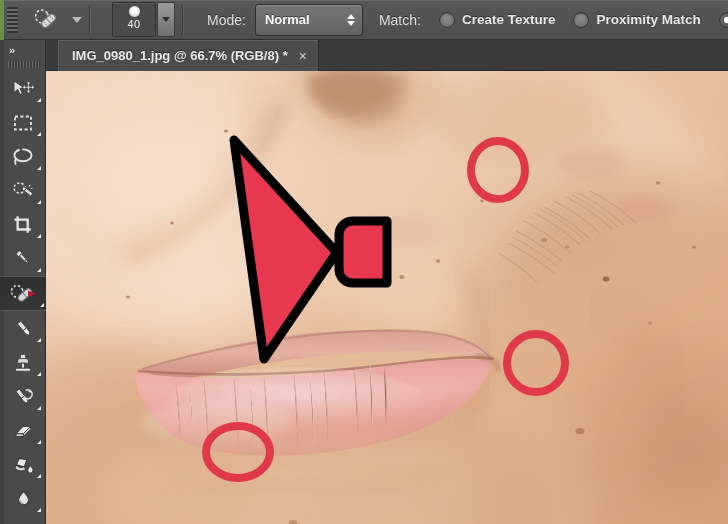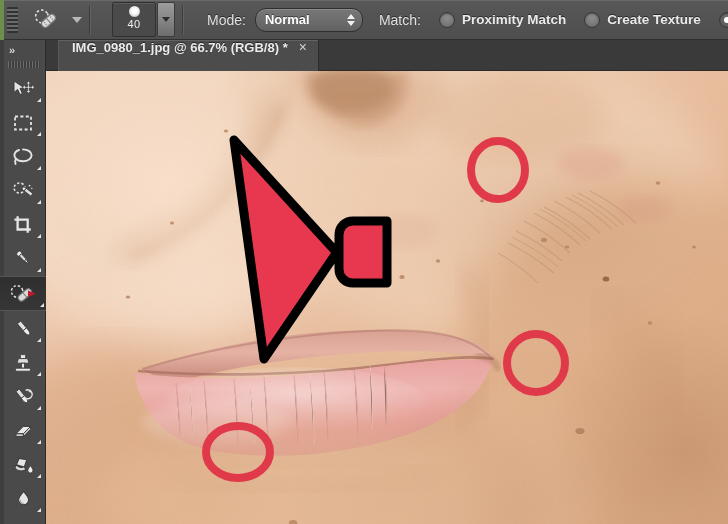--- a/index.html
+++ b/index.html
@@ -93,24 +93,24 @@
   .brush-dd .caret-dn { margin-left: 0; border-top-color: #2e2e2e;
      border-left-width:4px; border-right-width:4px; border-top-width:5px;}
   .ob-label {
     font-size: 14px; color: #e2e2e2; font-weight: normal;
     margin-left: 16px; white-space: nowrap;
     text-shadow: 0 -1px 0 rgba(0,0,0,.55);
     flex: 0 0 auto;
   }
   .select-box {
     margin-left: 9px;
-    height: 24px; min-width: 108px;
+    height: 32px; min-width: 108px;
     background: linear-gradient(180deg, #777777 0%, #6d6d6d 50%, #616161 100%);
     border: 1px solid #2f2f2f;
-    border-radius: 11px;
+    border-radius: 3px;
     display:flex; align-items:center; justify-content: space-between;
     padding: 0 6px 0 9px;
     box-sizing: border-box;
     flex: 0 0 auto;
     box-shadow: inset 0 1px 0 rgba(255,255,255,.16);
   }
   .select-box .sel-text {
     font-size: 13px; color: #ffffff; font-weight: bold;
     text-shadow: 0 -1px 0 rgba(0,0,0,.5);
   }
@@ -162,21 +162,21 @@
     border-bottom: 1px solid #2a2a2a;
     box-sizing: border-box;
   }
   #doc-tab {
     position: absolute; left: 58px; top: 0;
     height: 31px;
     padding: 0 11px 0 13px;
     background: #4c4c4c;
     border-right: 1px solid #2b2b2b;
     border-left: 1px solid #5a5a5a;
-    display: flex; align-items: flex-start;
+    display: flex; align-items: center;
     box-sizing: border-box;
     box-shadow: inset 0 1px 0 #626262;
   }
   #doc-tab .tab-title {
     font-size: 13px; color: #ebebeb; font-weight: bold;
     white-space: nowrap;
     text-shadow: 0 -1px 0 rgba(0,0,0,.5);
   }
   #doc-tab .tab-close {
     font-size: 14px; color: #d2d2d2; margin-left: 11px;
@@ -301,25 +301,25 @@
         <i class="up"></i>
           <i class="dn"></i>
       </span>
     </div>
 
     <div class="ob-label">Match:</div>
 
     <div class="radio-group">
       <div class="radio-item">
         <span class="radio-dot"></span>
-        <span class="radio-label">Proximity Match</span>
+        <span class="radio-label">Create Texture</span>
       </div>
       <div class="radio-item">
         <span class="radio-dot"></span>
-        <span class="radio-label">Create Texture</span>
+        <span class="radio-label">Proximity Match</span>
       </div>
       <div class="radio-item checked">
         <span class="radio-dot"></span>
 
       </div>
     </div>
   </div>
 
   <div id="tab-bar">
     <div id="doc-tab">

